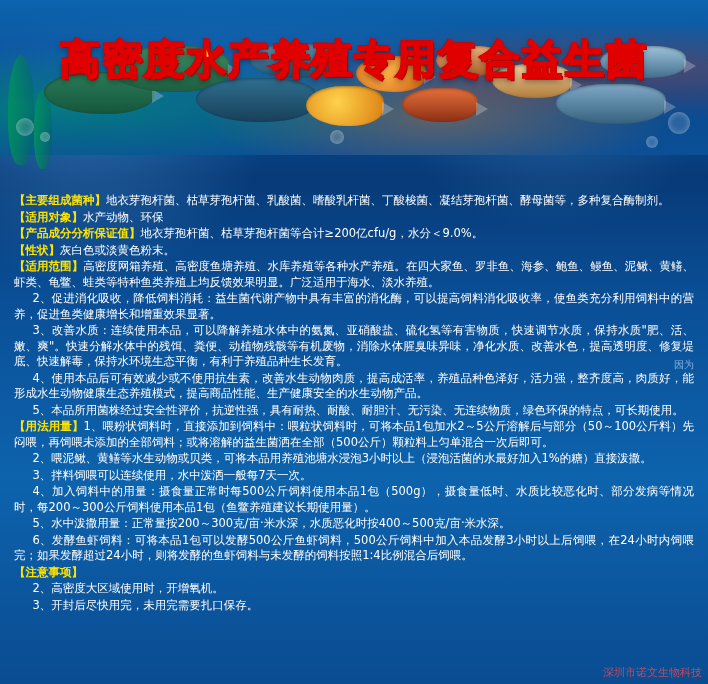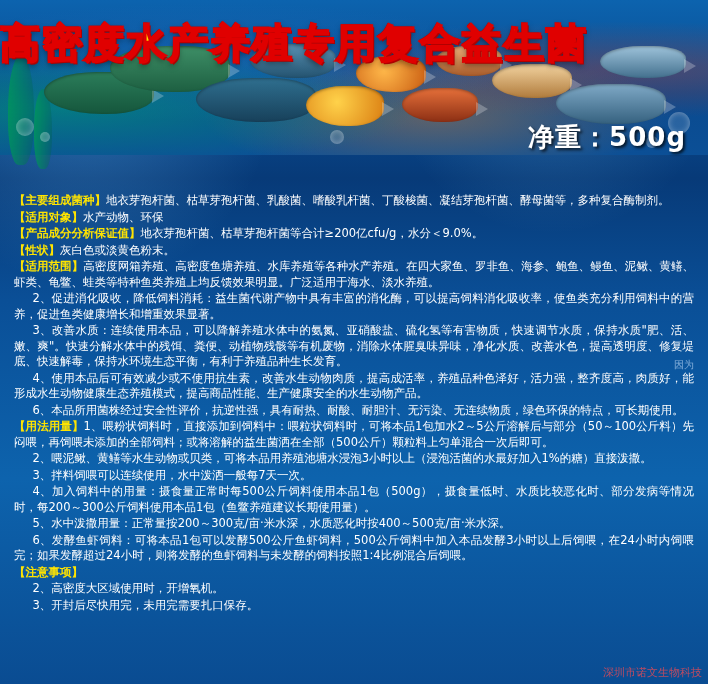--- a/index.html
+++ b/index.html
@@ -38,21 +38,21 @@
     filter:blur(.25px);
     box-shadow:0 1px 3px rgba(0,0,0,.35) inset;
   }
   .fish:after{
     content:"";position:absolute;right:-10px;top:40%;
     border-left:12px solid rgba(255,255,255,.25);
     border-top:7px solid transparent;border-bottom:7px solid transparent;
   }
   
   .title-wrap{
-    position:absolute;left:0;top:16px;width:708px;
+    position:absolute;left:0;top:32px;width:708px;text-align:center;
   }
   .title{
     display:inline-block;
     font-family:"DejaVu Sans","Liberation Sans",sans-serif;
     font-size:40px;font-weight:bold;letter-spacing:2px;
     color:#ffe400;
     -webkit-text-stroke:2px #e00000;
     text-shadow:
       0 0 2px #c00000,
       2px 2px 0 #b00000,
@@ -109,21 +109,20 @@
     <div class="bubble" style="left:40px;top:132px;width:10px;height:10px;"></div>
     <div class="bubble" style="left:668px;top:112px;width:22px;height:22px;"></div>
     <div class="bubble" style="left:646px;top:136px;width:12px;height:12px;"></div>
     <div class="bubble" style="left:330px;top:130px;width:14px;height:14px;"></div>
   </div>
 
   <div class="title-wrap">
     <div class="title">高密度水产养殖专用复合益生菌</div>
   </div>
 
-  <div class="netweight">净重：500g</div>
 
   <div class="body">
 
     <p>
       <span class="hdr">【主要组成菌种】</span><span>地衣芽孢杆菌、枯草芽孢杆菌、乳酸菌、嗜酸乳杆菌、丁酸梭菌、凝结芽孢杆菌、酵母菌等，多种复合酶制剂。</span>
     </p>
 
     <p>
       <span class="hdr">【适用对象】</span><span>水产动物、环保</span>
     </p>
@@ -137,21 +136,21 @@
       <span class="hdr">【性状】</span><span>灰白色或淡黄色粉末。</span>
     </p>
 
     <p>
       <span class="hdr">【适用范围】</span><span>高密度网箱养殖、高密度鱼塘养殖、水库养殖等各种水产养殖。在四大家鱼、罗非鱼、海参、鲍鱼、鳗鱼、泥鳅、黄鳝、虾类、龟鳖、蛙类等特种鱼类养殖上均反馈效果明显。广泛适用于海水、淡水养殖。</span>
     </p>
 
     <p class="indent">2、促进消化吸收，降低饲料消耗：益生菌代谢产物中具有丰富的消化酶，可以提高饲料消化吸收率，使鱼类充分利用饲料中的营养，促进鱼类健康增长和增重效果显著。</p>
     <p class="indent">3、改善水质：连续使用本品，可以降解养殖水体中的氨氮、亚硝酸盐、硫化氢等有害物质，快速调节水质，保持水质"肥、活、嫩、爽"。快速分解水体中的残饵、粪便、动植物残骸等有机废物，消除水体腥臭味异味，净化水质、改善水色，提高透明度、修复堤底、快速解毒，保持水环境生态平衡，有利于养殖品种生长发育。</p>
     <p class="indent">4、使用本品后可有效减少或不使用抗生素，改善水生动物肉质，提高成活率，养殖品种色泽好，活力强，整齐度高，肉质好，能形成水生动物健康生态养殖模式，提高商品性能、生产健康安全的水生动物产品。</p>
-    <p class="indent">6、本品所用菌株经过安全性评价，抗逆性强，具有耐热、耐酸、耐胆汁、无污染、无连续物质，绿色环保的特点，可长期使用。</p>
+    <p class="indent">5、本品所用菌株经过安全性评价，抗逆性强，具有耐热、耐酸、耐胆汁、无污染、无连续物质，绿色环保的特点，可长期使用。</p>
 
     <p>
       <span class="hdr">【用法用量】</span><span>1、喂粉状饲料时，直接添加到饲料中：喂粒状饲料时，可将本品1包加水2～5公斤溶解后与部分（50～100公斤料）先闷喂，再饲喂未添加的全部饲料；或将溶解的益生菌洒在全部（500公斤）颗粒料上匀单混合一次后即可。</span>
     </p>
     <p class="indent">2、喂泥鳅、黄鳝等水生动物或贝类，可将本品用养殖池塘水浸泡3小时以上（浸泡活菌的水最好加入1%的糖）直接泼撒。</p>
     <p class="indent">3、拌料饲喂可以连续使用，水中泼洒一般每7天一次。</p>
     <p class="indent">4、加入饲料中的用量：摄食量正常时每500公斤饲料使用本品1包（500g），摄食量低时、水质比较恶化时、部分发病等情况时，每200～300公斤饲料使用本品1包（鱼鳖养殖建议长期使用量）。</p>
     <p class="indent">5、水中泼撒用量：正常量按200～300克/亩·米水深，水质恶化时按400～500克/亩·米水深。</p>
     <p class="indent">6、发酵鱼虾饲料：可将本品1包可以发酵500公斤鱼虾饲料，500公斤饲料中加入本品发酵3小时以上后饲喂，在24小时内饲喂完；如果发酵超过24小时，则将发酵的鱼虾饲料与未发酵的饲料按照1:4比例混合后饲喂。</p>
 

